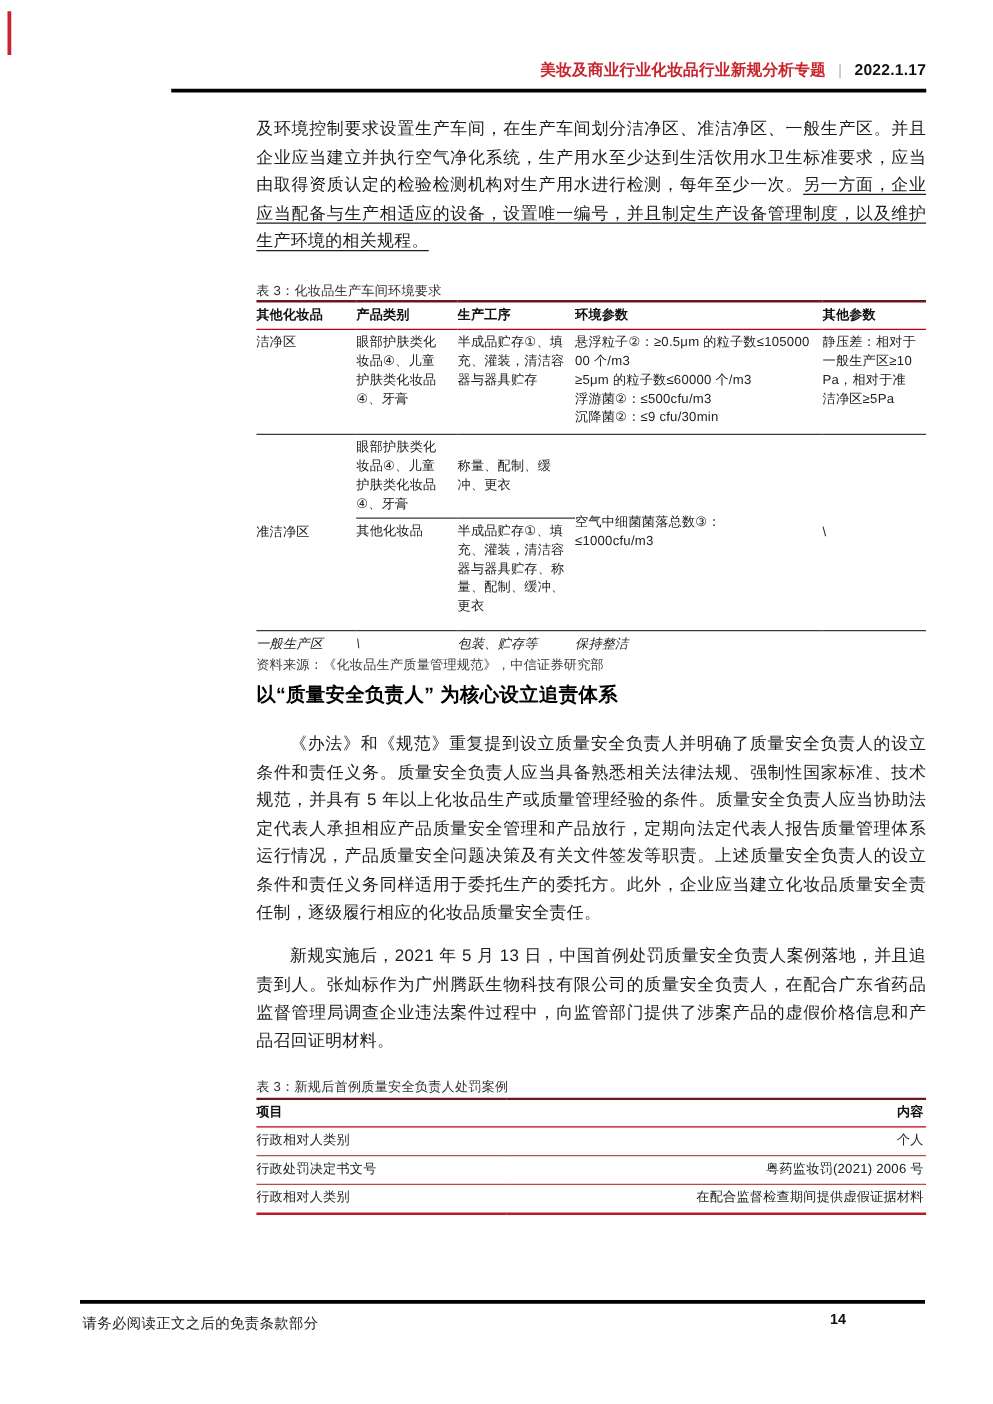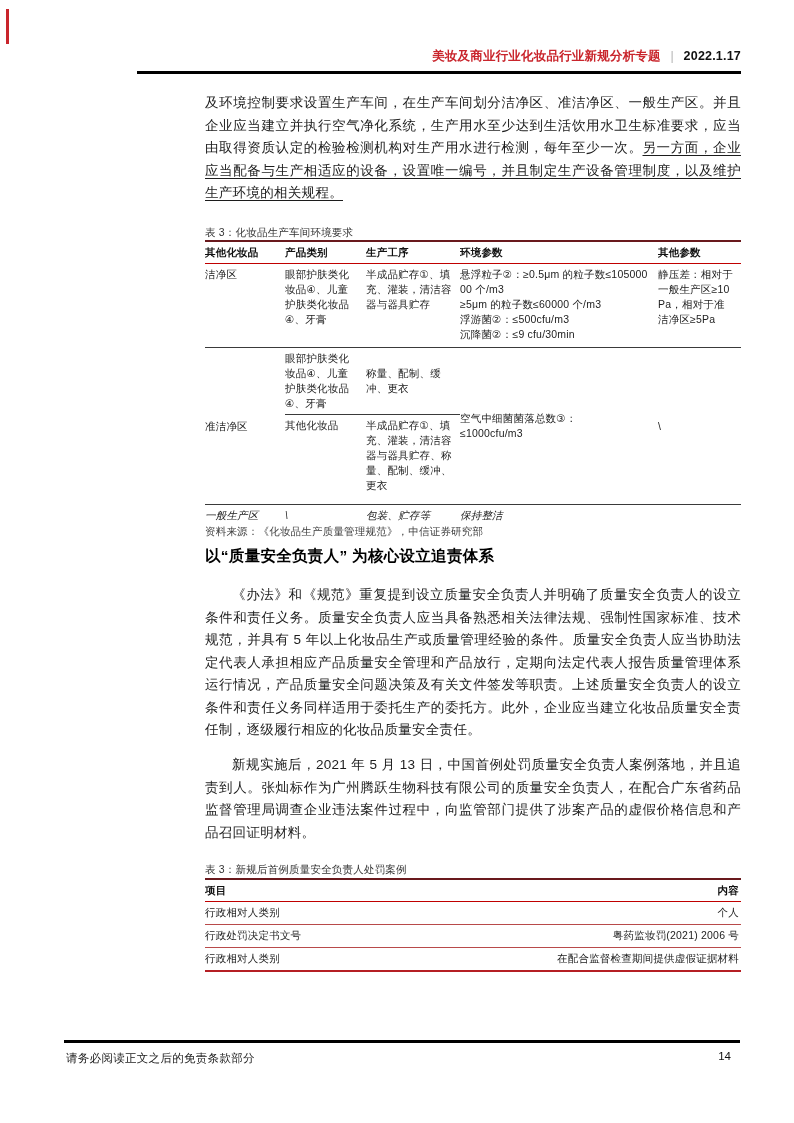--- a/index.html
+++ b/index.html
@@ -60,21 +60,21 @@
   .t4 tr.hrow th{border-bottom:1.2px solid #c00000;}
   .t4 tr.data td{border-top:1px solid #b84a4a;vertical-align:middle;}
   .t4 tr.hrow{height:21px;}
   .t4 tr.tall{height:38px;}
   .t4 td.val,.t4 th.val{text-align:right;padding:3px 2px 3px 0;}
   .t4 td{line-height:13.5px;}
 
   
   .ftr-rule{top:1040px;left:64px;width:676px;height:2.5px;background:#000;}
   .ftr-txt{top:1051px;left:66px;font-size:11.5px;color:#222;letter-spacing:.3px;}
-  .ftr-pg{top:1050px;left:641px;width:90px;text-align:right;font-size:11.5px;font-weight:normal;color:#111;}
+  .ftr-pg{top:1050px;left:664px;width:90px;text-align:left;font-size:11.5px;font-weight:bold;color:#111;}
 </style>
 </head>
 <body>
 
 <div class="page">
 
   <div class="abs edge-marker"></div>
 
   <div class="abs hdr">
     <span class="t">美妆及商业行业化妆品行业新规分析专题</span>

